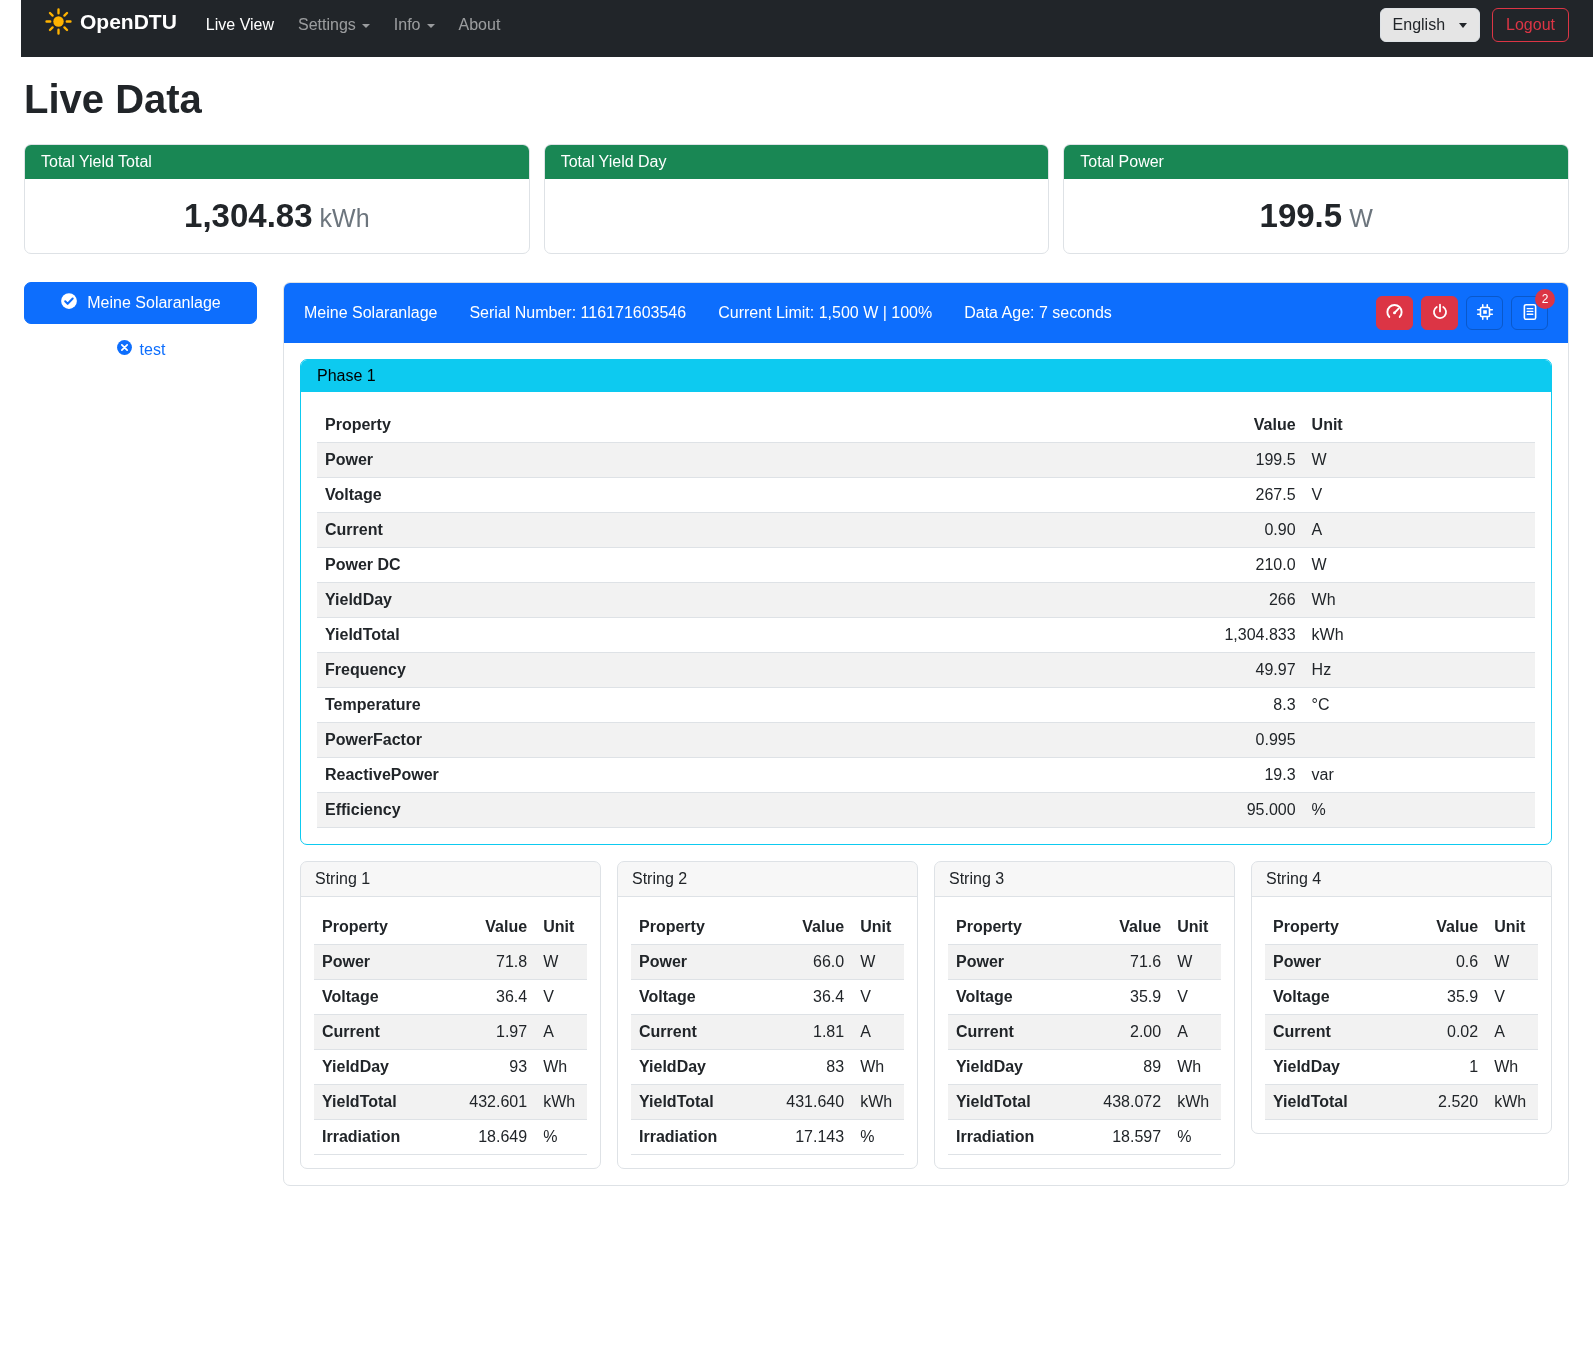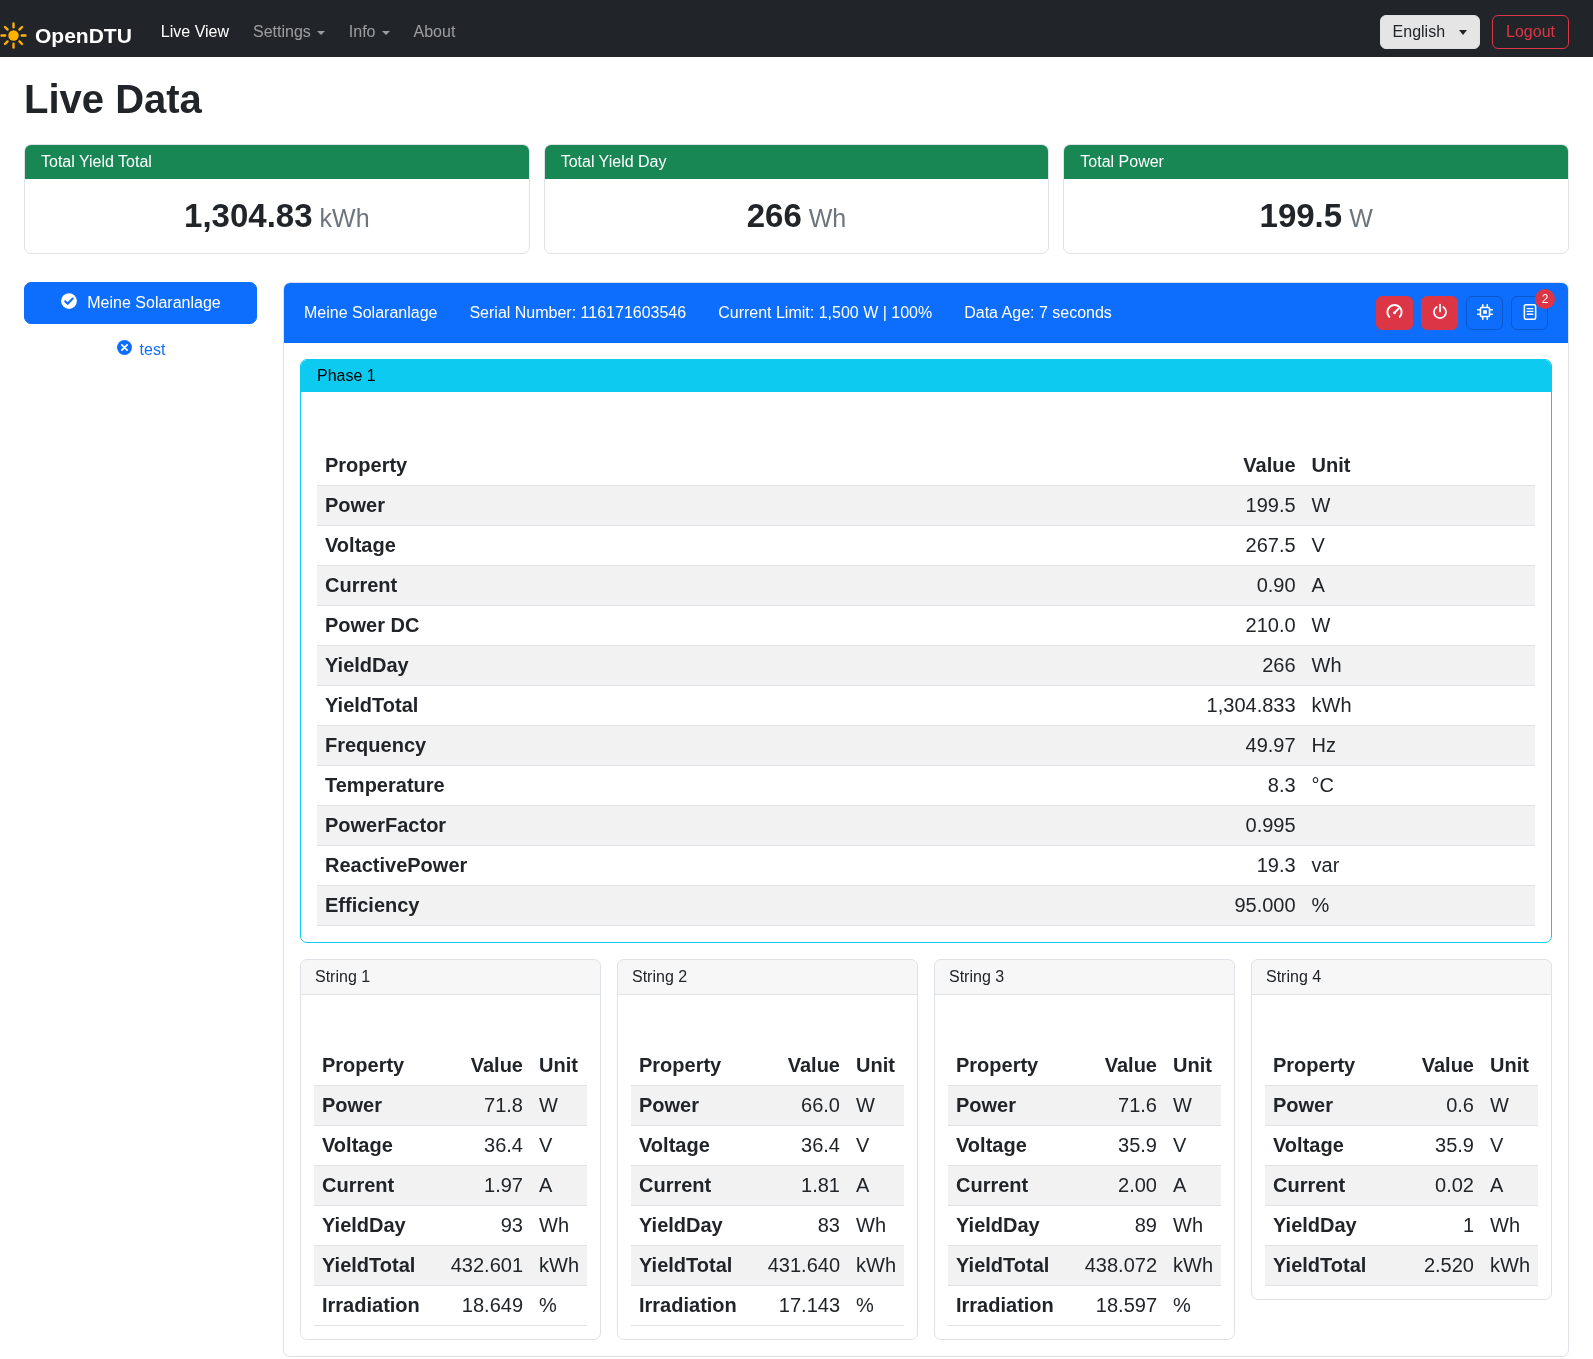--- a/index.html
+++ b/index.html
@@ -6,24 +6,25 @@
   html,body{margin:0;padding:0;}
   body{
     background:#ffffff;
     color:#212529;
     font-family:"Liberation Sans","DejaVu Sans",sans-serif;
     font-size:16px;
     width:1593px;
   }
   
   .navbar{
-    display:flex;align-items:flex-end;
+    display:flex;align-items:flex-start;
     background:#212529;
     min-height:57px;
-    padding:8px 24px 8px 0;
+    padding:8px 24px 8px 24px;
+    margin-left:21px;
   }
   .brand{display:flex;align-items:center;gap:8px;color:#fff;font-size:21px;font-weight:700;cursor:pointer;margin-right:18px;}
   .brand svg{display:block;}
   .navlist{display:flex;list-style:none;margin:0;padding:0;align-items:center;gap:2px;}
   .nav-item{color:rgba(255,255,255,.55);padding:8px 11px;cursor:pointer;white-space:nowrap;}
   .nav-item.active{color:#ffffff;}
   .caret{display:inline-block;margin-left:6px;vertical-align:2px;border-top:4.5px solid;border-right:4.5px solid transparent;border-left:4.5px solid transparent;}
   .nav-right{margin-left:auto;display:flex;align-items:center;gap:12px;}
   .lang-select{background:#e5e5e5;border:1px solid #dee2e6;border-radius:6px;padding:7px 12px;display:flex;align-items:center;gap:14px;cursor:pointer;color:#212529;}
   .select-caret{display:inline-block;border-top:5px solid #212529;border-right:4.5px solid transparent;border-left:4.5px solid transparent;}
@@ -58,21 +59,21 @@
     background:#dc3545;color:#fff;border-radius:50%;
     min-width:20px;height:20px;font-size:12px;
     display:flex;align-items:center;justify-content:center;padding:0 4px;
   }
   .inverter-body{padding:16px;}
   
   .phase-card{border:1px solid #0dcaf0;border-radius:7px;margin-bottom:16px;background:#fff;}
   .phase-header{background:#0dcaf0;color:#000;padding:7px 16px;border-radius:6px 6px 0 0;}
   .phase-body{padding:16px;}
   
-  .data-table{width:100%;border-collapse:collapse;font-size:20px;margin-top:38px;}
+  .data-table{width:100%;border-collapse:collapse;font-size:16px;}
   .data-table th,.data-table td{padding:8px;border-bottom:1px solid #dee2e6;text-align:left;vertical-align:middle;}
   .data-table th{font-weight:700;}
   .data-table td.c0{font-weight:700;}
   .data-table .c1{text-align:right;}
   .data-table .c2{width:19%;}
   .data-table tbody tr:nth-child(odd){background:#f2f2f2;}
   
   .strings-row{display:grid;grid-template-columns:repeat(4,1fr);gap:16px;align-items:start;}
   .string-header{background:rgba(0,0,0,.03);border-bottom:1px solid #dee2e6;padding:8px 14px;border-radius:6px 6px 0 0;}
   .string-body{padding:13px;}
@@ -110,21 +111,20 @@
 <main class="container">
   <h1 class="page-title">Live Data</h1>
 
   <div class="summary-row" id="summary-cards">
       <div class="card">
         <div class="card-header green">Total Yield Total</div>
         <div class="summary-body"><span class="big-val">1,304.83</span><span class="big-unit">kWh</span></div>
       </div>
       <div class="card">
         <div class="card-header green">Total Yield Day</div>
-        <div class="summary-body"><span class="big-val">266</span><span class="big-unit">Wh</span></div>
       </div>
       <div class="card">
         <div class="card-header green">Total Power</div>
         <div class="summary-body"><span class="big-val">199.5</span><span class="big-unit">W</span></div>
       </div>
     </div>
 
   <div class="content-row">
     <aside class="sidebar">
       <button class="inverter-btn">

